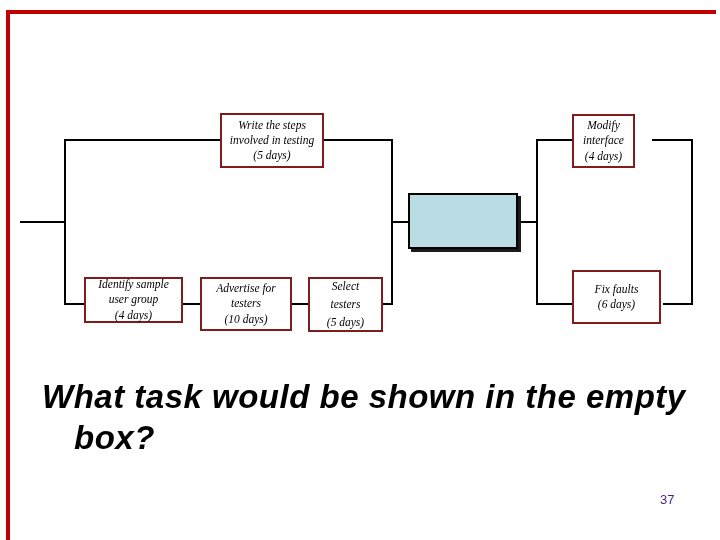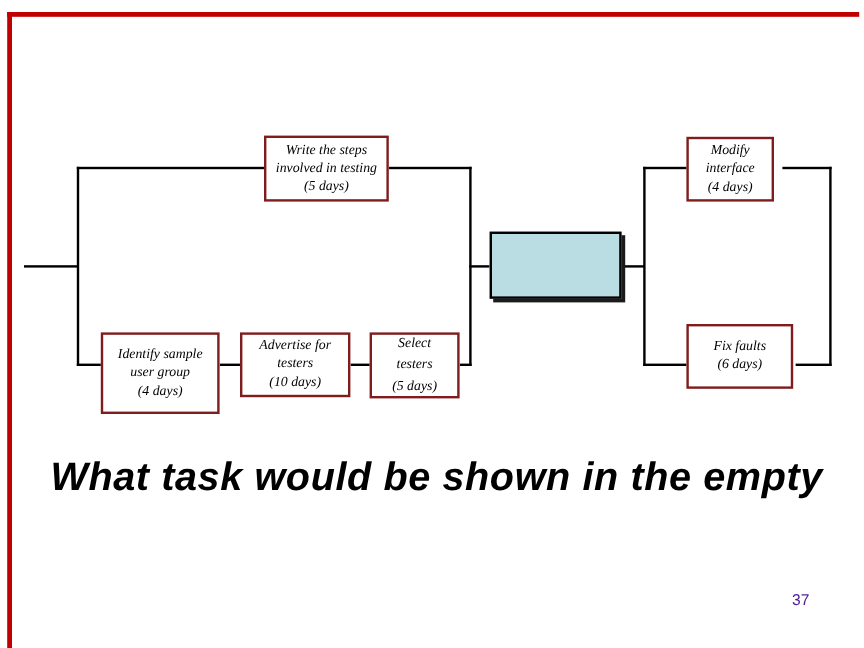--- a/index.html
+++ b/index.html
@@ -44,22 +44,22 @@
     text-align: center;
     font-family: "Liberation Serif", serif;
     font-size: 11.5px;
     line-height: 1.32;
     color: #000000;
     font-style: italic;
   }
   .task-box span { display: block; white-space: nowrap; }
 
   #box-write    { left: 220px; top: 113px; width: 104px; height: 55px; }
-  #box-modify   { left: 572px; top: 114px; width:  73px; height: 54px; }
-  #box-identify { left:  84px; top: 277px; width:  99px; height: 68px; }
+  #box-modify   { left: 572px; top: 114px; width:  63px; height: 54px; }
+  #box-identify { left:  84px; top: 277px; width:  99px; height: 46px; }
   #box-advertise{ left: 200px; top: 277px; width:  92px; height: 54px; }
   #box-select   { left: 308px; top: 277px; width:  75px; height: 55px; justify-content: space-between; }
   #box-fix      { left: 572px; top: 270px; width:  89px; height: 54px; }
 
   #box-empty {
     position: absolute;
     left: 408px; top: 193px; width: 110px; height: 56px;
     background: var(--empty-fill, #B9DDE2);
     border: 2px solid #000000;
     box-sizing: border-box;
@@ -150,17 +150,18 @@
     <span>(5 days)</span>
   </div>
 
   <div id="box-fix" class="task-box">
     <span>Fix faults</span>
     <span>(6 days)</span>
   </div>
 
   <div class="question">
     <div class="q-line1">What task would be shown in the empty</div>
+    <div class="q-line2">box?</div>
   </div>
 
   <div class="page-number">37</div>
 
 </div>
 
 </body></html>

